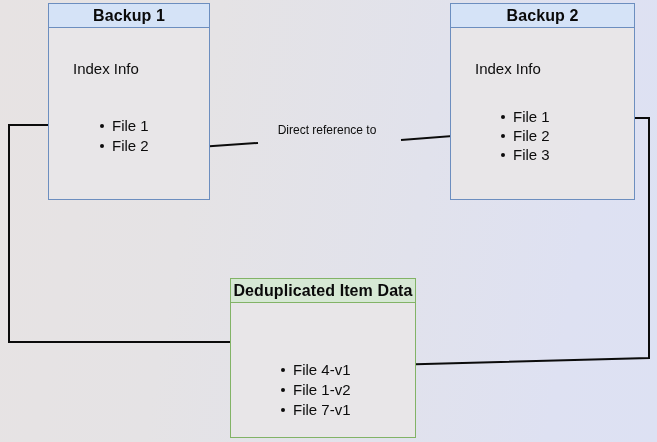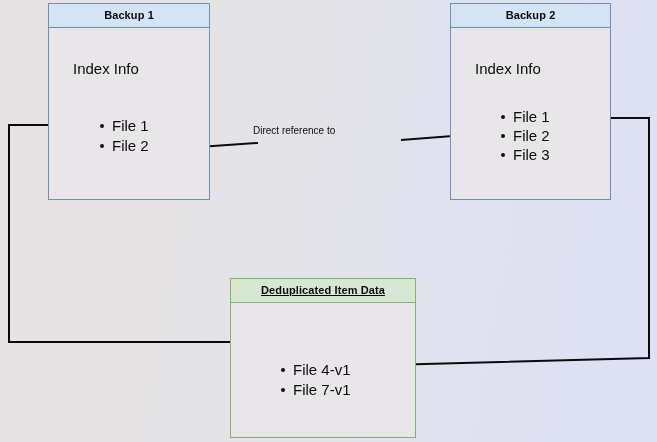--- a/index.html
+++ b/index.html
@@ -27,21 +27,21 @@
     box-sizing: border-box;
     border: 1px solid #6c8ebf;
     background: #e8e6e8;
   }
   .node-header {
     box-sizing: border-box;
     height: 24px;
     line-height: 23px;
     text-align: center;
     font-weight: bold;
-    font-size: 11px;
+    font-size: 16px;
     color: #0a0a0a;
     background: #d5e3f7;
     border-bottom: 1px solid #6c8ebf;
     letter-spacing: 0.1px;
   }
   .node-body {
     position: relative;
     height: calc(100% - 24px);
   }
 
@@ -83,22 +83,22 @@
     width: 4px;
     height: 4px;
     border-radius: 50%;
     background: #0c0c0c;
   }
   .file-list.tight li { height: 19px; line-height: 19px; }
 
   
   .caption {
     position: absolute;
-    text-align: left;
-    font-size: 10px;
+    text-align: center;
+    font-size: 12px;
     line-height: 17px;
     color: #0c0c0c;
     white-space: nowrap;
   }
 
   
   #connectors {
     position: absolute;
     left: 0;
     top: 0;
@@ -143,37 +143,38 @@
     <div class="node-header">Backup 1</div>
     <div class="node-body">
       <div class="index-info" style="left:24px; top:32px;">Index Info</div>
       <ul class="file-list" style="left:50px; top:88px;">
         <li>File 1</li>
         <li>File 2</li>
       </ul>
     </div>
   </div>
 
-  <div class="node" id="box-backup2" style="left:450px; top:3px; width:161px; height:197px;">
+  <div class="node" id="box-backup2" style="left:450px; top:3px; width:185px; height:197px;">
     <div class="node-header">Backup 2</div>
     <div class="node-body">
       <div class="index-info" style="left:24px; top:32px;">Index Info</div>
       <ul class="file-list tight" style="left:49px; top:79px;">
         <li>File 1</li>
         <li>File 2</li>
         <li>File 3</li>
       </ul>
     </div>
   </div>
 
-  <div class="node green" id="box-dedup" style="left:230px; top:278px; width:186px; height:160px;text-decoration:underline;">
+  <div class="node green" id="box-dedup" style="left:230px; top:278px; width:186px; height:160px;">
     <div class="node-header">Deduplicated Item Data</div>
     <div class="node-body">
       <ul class="file-list" style="left:49px; top:57px;">
         <li>File 4-v1</li>
+        <li>File 1-v2</li>
         <li>File 7-v1</li>
       </ul>
     </div>
   </div>
 
   <div class="caption" style="left:253px; top:122px; width:148px;">
     <div>Direct reference to</div>
   </div>
 
 </div>

